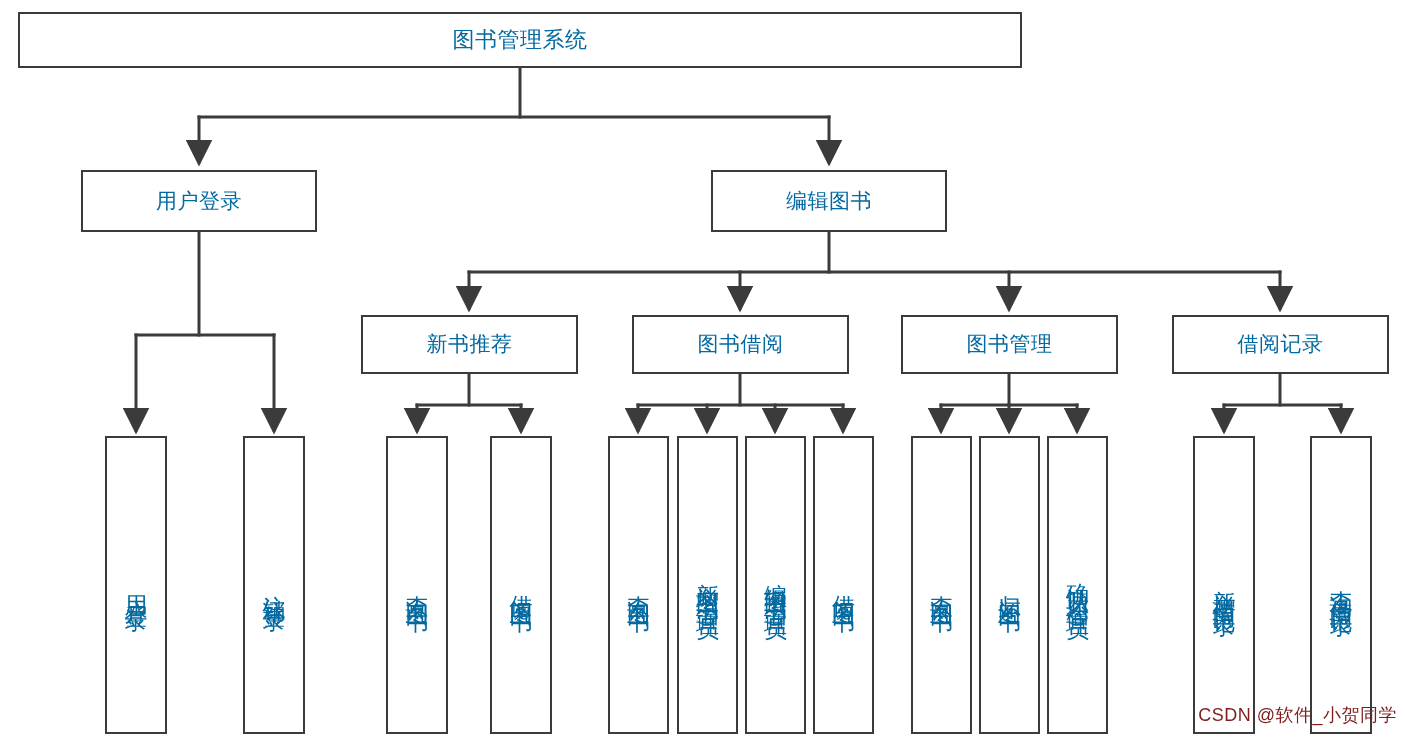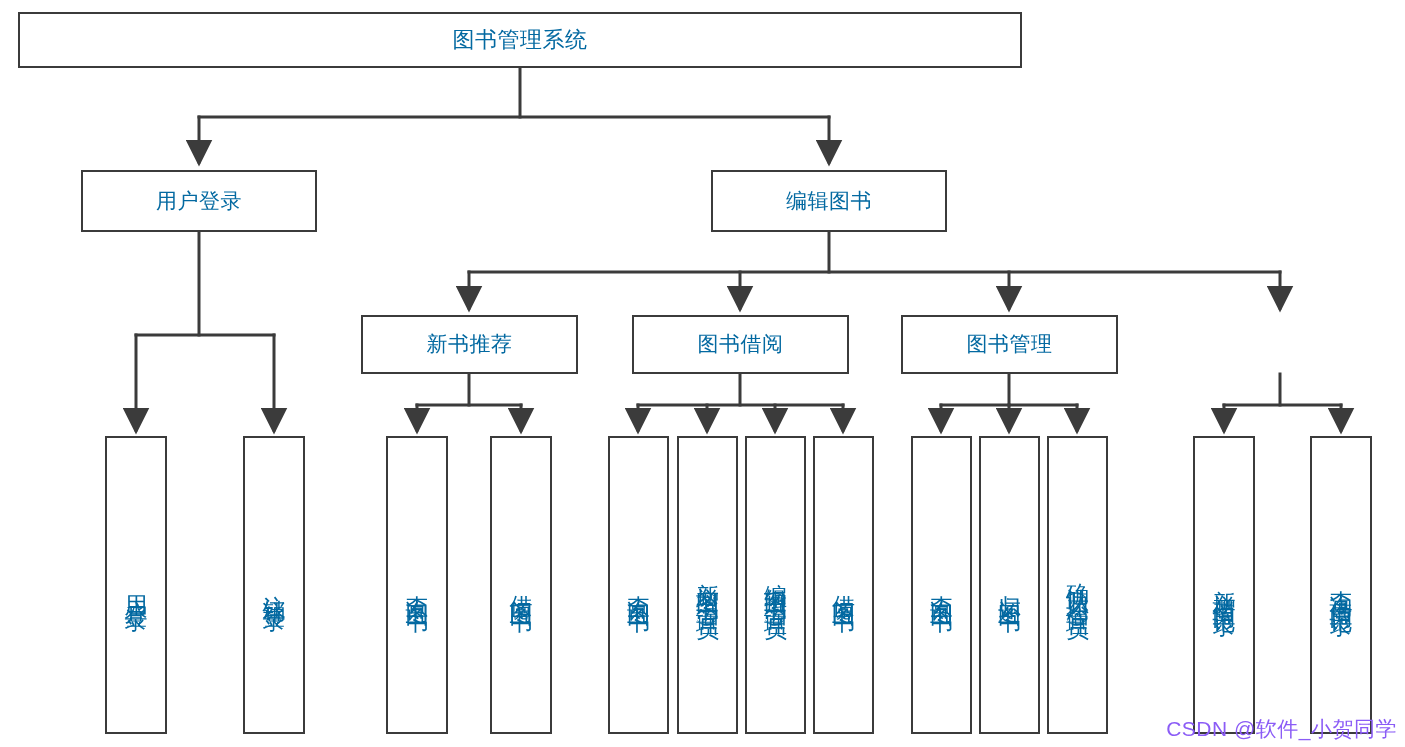--- a/index.html
+++ b/index.html
@@ -55,23 +55,23 @@
     -webkit-writing-mode:vertical-rl;
     font-size:23px;
     line-height:1;
     letter-spacing:5px;
     white-space:nowrap;
     max-height:280px;
   }
   .watermark{
     position:absolute;
     right:8px;
-    bottom:4px;
-    font-size:21px;
-    color:#8b5cf6;
+    bottom:20px;
+    font-size:18px;
+    color:#7f1d1d;
     letter-spacing:0.5px;
     white-space:nowrap;
     user-select:none;
   }
 </style>
 </head>
 <body>
 
 <div id="canvas">
 
@@ -138,20 +138,23 @@
 
   <div class="node h" style="left:361px;top:315px;width:217px;height:59px;justify-content:center;">
     <span class="lbl">新书推荐</span>
   </div>
   <div class="node h" style="left:632px;top:315px;width:217px;height:59px;">
     <span class="lbl">图书借阅</span>
   </div>
   <div class="node h" style="left:901px;top:315px;width:217px;height:59px;">
     <span class="lbl">图书管理</span>
   </div>
+  <div class="node h" style="left:1172px;top:315px;width:217px;height:59px;">
+    <span class="lbl">借阅记录</span>
+  </div>
 
   <div class="node v" style="left:105px;top:436px;width:62px;height:298px;">
     <span class="lbl">用户登录</span>
   </div>
   <div class="node v" style="left:243px;top:436px;width:62px;height:298px;">
     <span class="lbl">注销登录</span>
   </div>
 
   <div class="node v" style="left:386px;top:436px;width:62px;height:298px;">
     <span class="lbl">查询图书</span>

